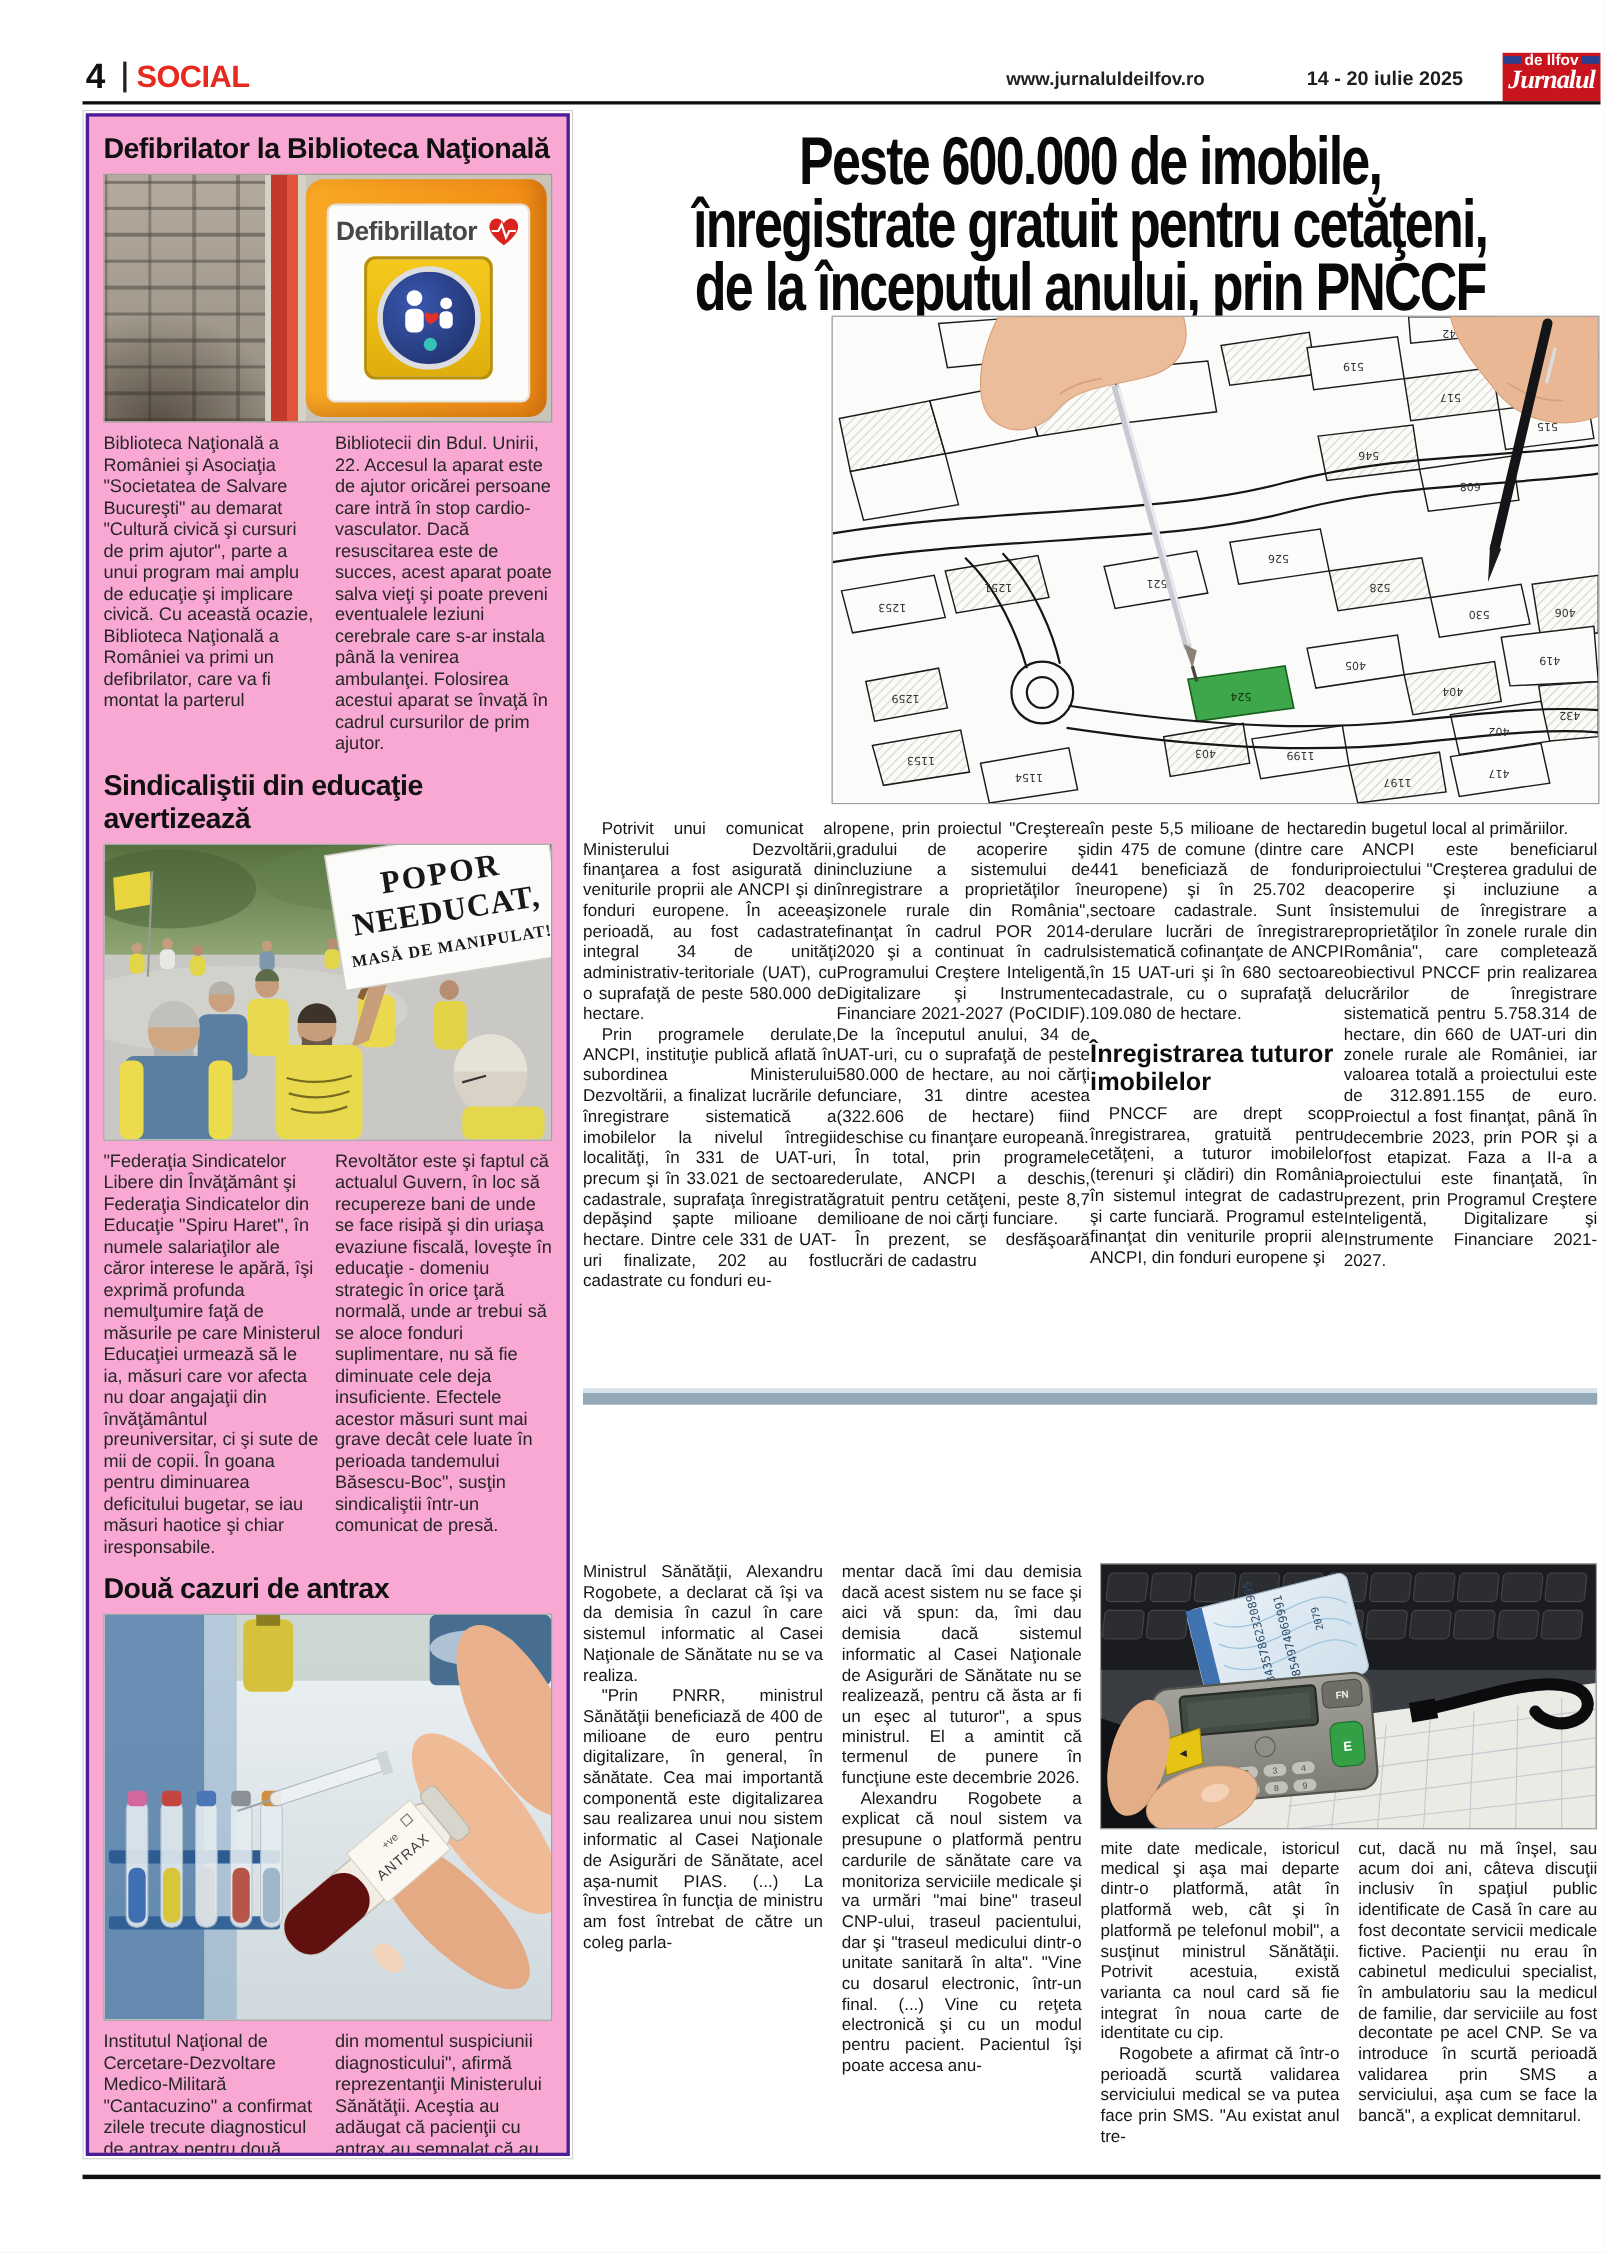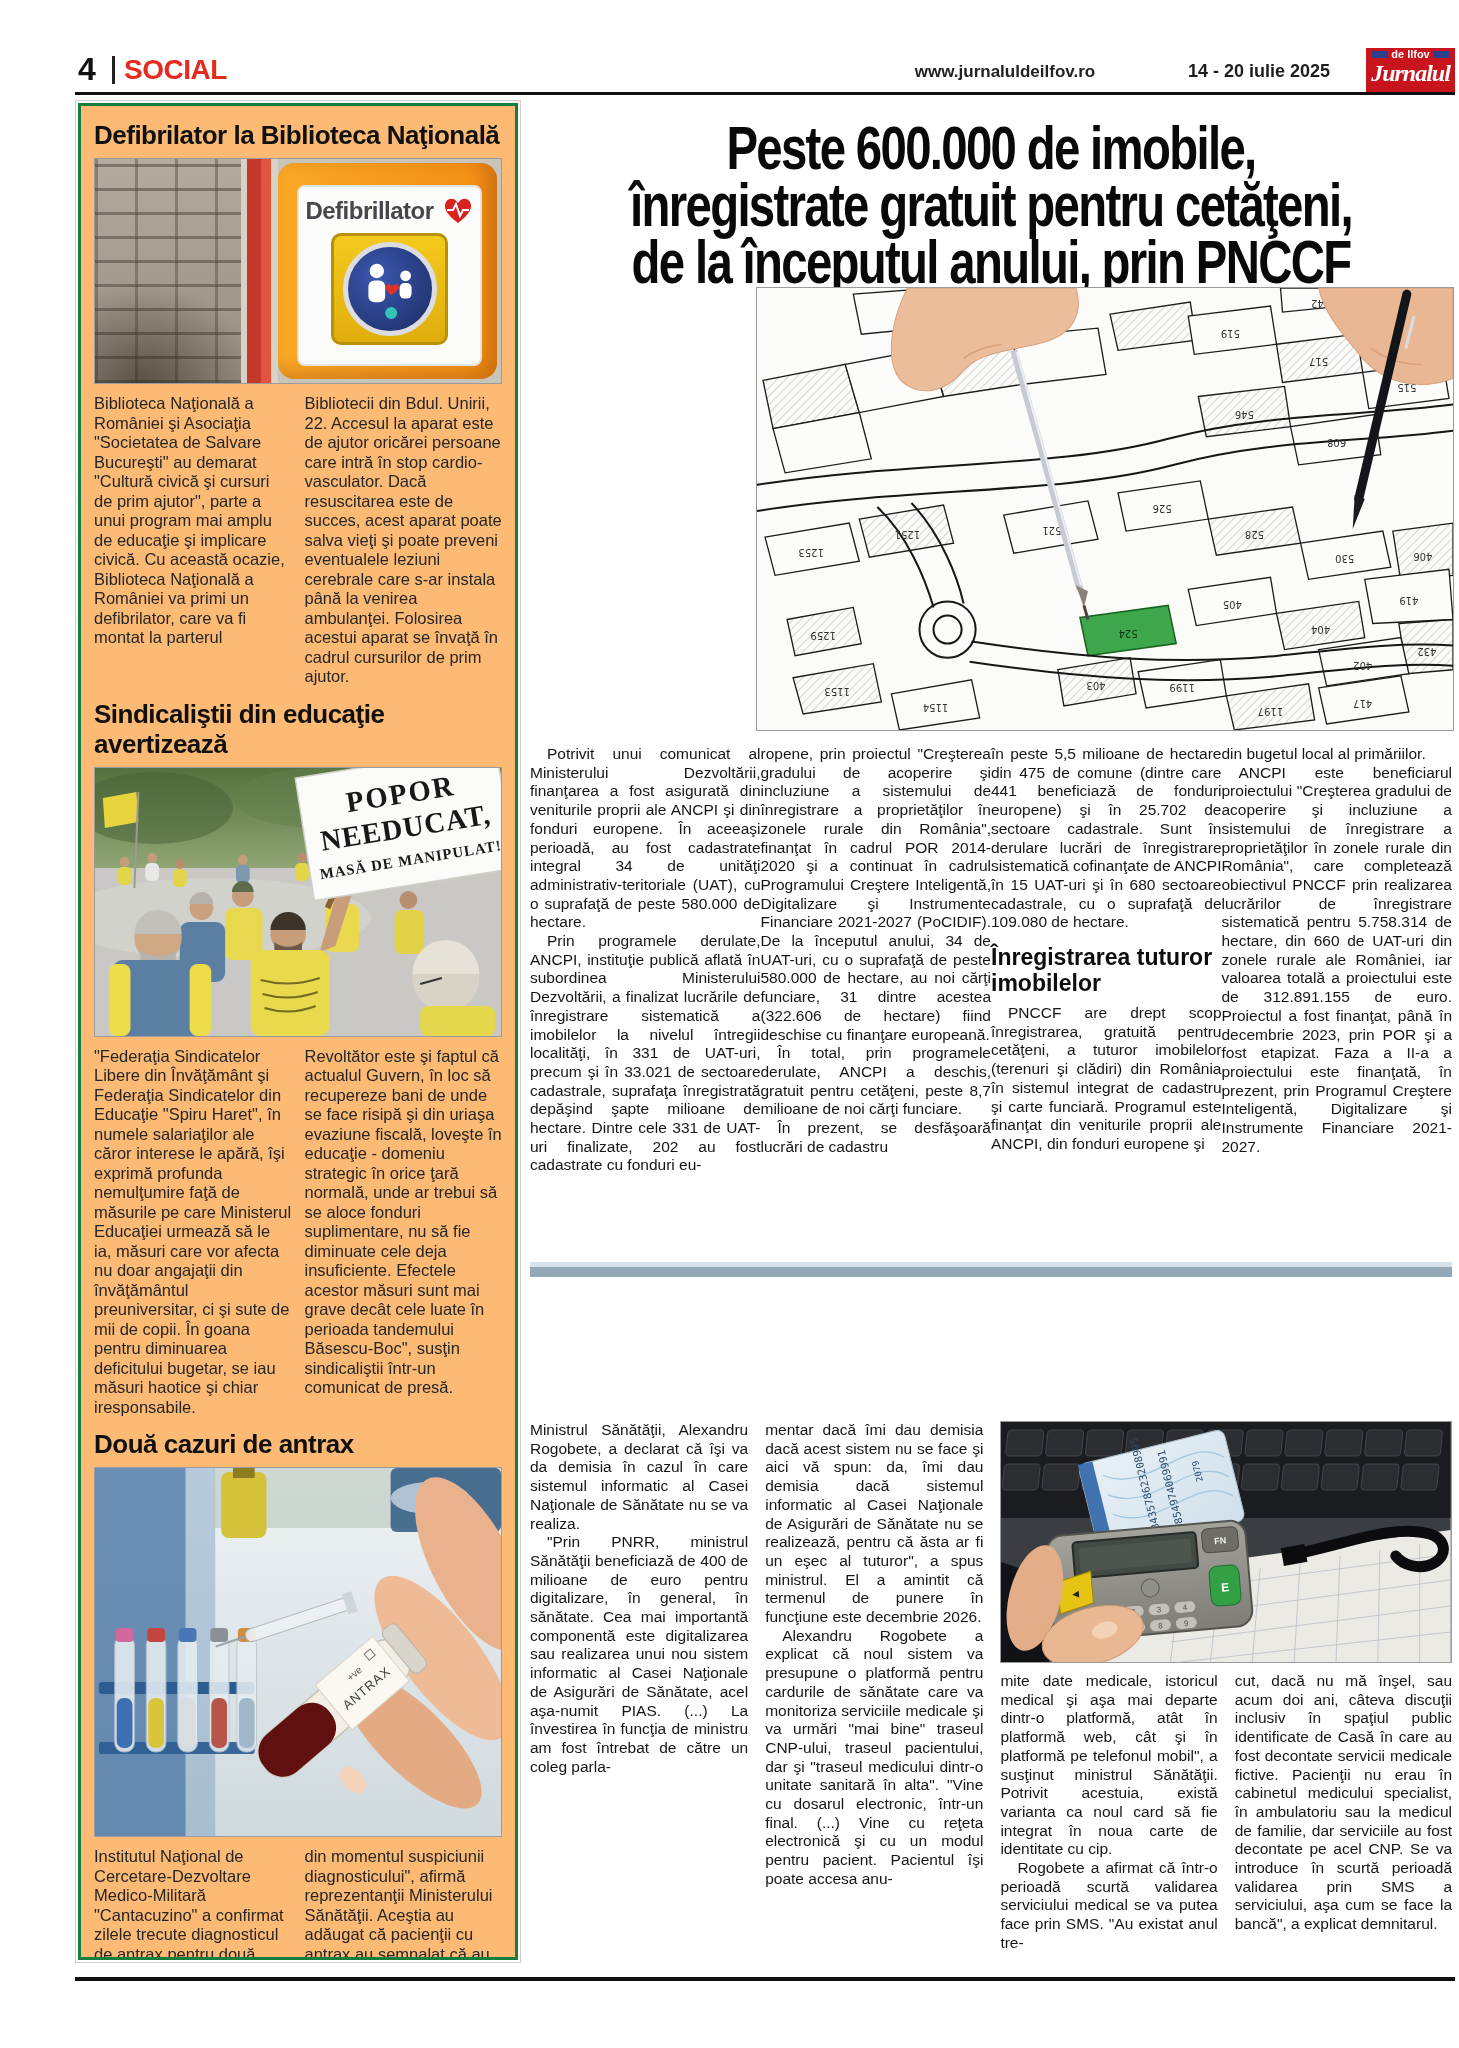--- a/index.html
+++ b/index.html
@@ -5,28 +5,28 @@
   html,body{margin:0;padding:0;background:#e8e8e8;}
   .page{position:relative;width:1459px;height:2048px;background:#fff;margin:0 auto;
         font-family:"Liberation Sans","DejaVu Sans",sans-serif;color:#1b1b1b;overflow:hidden;}
   
   .h-num{position:absolute;left:78px;top:51px;font-size:32px;font-weight:bold;color:#111;}
   .h-sep{position:absolute;left:112px;top:56px;width:3px;height:28px;background:#222;}
   .h-section{position:absolute;left:124px;top:54px;font-size:28px;font-weight:bold;color:#e62b1e;letter-spacing:-.5px;}
   .h-site{position:absolute;left:860px;top:62px;width:290px;text-align:center;font-size:17px;font-weight:bold;color:#222;}
   .h-date{position:absolute;left:1188px;top:61px;font-size:18px;font-weight:bold;color:#1d1d1d;}
   .h-logo{position:absolute;left:1366px;top:48px;width:89px;height:44px;background:#c8151d;overflow:hidden;}
-  .h-logo .lt{display:flex;align-items:center;justify-content:center;height:12px;color:#fff;font-size:11px;font-weight:bold;gap:3px;}
+  .h-logo .lt{display:flex;align-items:center;justify-content:center;height:12px;color:#fff;font-size:14px;font-weight:bold;gap:3px;}
   .h-logo .lt .sq{width:16px;height:7px;background:#2b3f8c;}
   .h-logo .ln{font-family:"Liberation Serif","DejaVu Serif",serif;font-style:italic;font-weight:bold;color:#fff;font-size:24px;text-align:center;line-height:27px;letter-spacing:-1px;}
   .toprule{position:absolute;left:75px;top:92px;width:1380px;height:3px;background:#101010;}
   .botrule{position:absolute;left:75px;top:1977px;width:1380px;height:4px;background:#101010;}
   
-  .sidebar{position:absolute;left:78px;top:103px;width:440px;height:1857px;border:3px solid #15803d;
-           outline:1px solid #cfcfcf;outline-offset:2px;padding:10px 13px;box-sizing:border-box;overflow:hidden;background:#fdba74;}
+  .sidebar{position:absolute;left:78px;top:103px;width:440px;height:1857px;border:3px solid #4c1d95;
+           outline:1px solid #cfcfcf;outline-offset:2px;padding:10px 13px;box-sizing:border-box;overflow:hidden;background:#f9a8d4;}
   .sb-h{font-size:26px;font-weight:bold;letter-spacing:-.5px;margin:4px 0 8px;color:#101010;line-height:30px;}
   .sb-cols{display:flex;gap:13px;margin:10px 0 12px;}
   .sb-cols p{flex:1;font-size:16.5px;line-height:19.5px;color:#262626;margin:0;}
   .photo{border:1px solid #9b9b9b;overflow:hidden;position:relative;background:#ddd;}
   .photo svg{display:block;width:100%;height:100%;}
   
   .photo-defib{height:224px;background:#c9c4ba;}
   .pd-wall{position:absolute;left:0;top:0;bottom:0;width:38%;
      background:repeating-linear-gradient(0deg,rgba(70,65,58,.5) 0 3px,rgba(0,0,0,0) 3px 24px),
                 repeating-linear-gradient(90deg,rgba(70,65,58,.4) 0 3px,rgba(0,0,0,0) 3px 40px),

